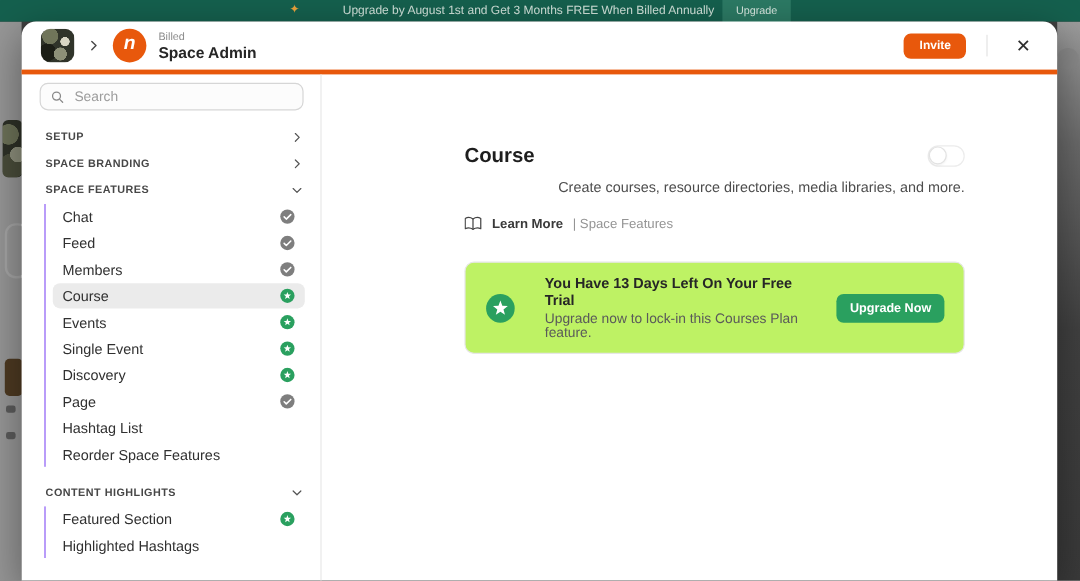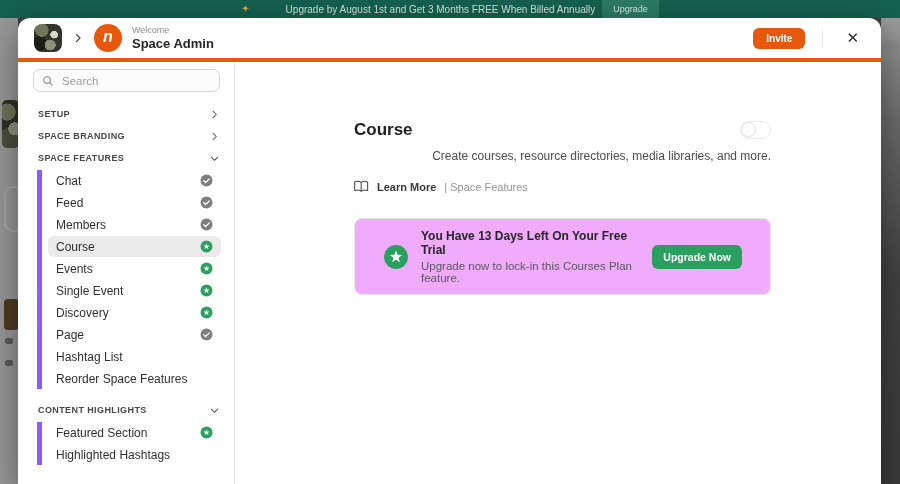--- a/index.html
+++ b/index.html
@@ -101,21 +101,21 @@
   .hdr-divider{ width:1px; height:18px; background:#e3e3e3; margin:0 7px; }
   .close-btn{
     background:none; border:none; font-size:15px; color:#2f2f2f;
     cursor:pointer; padding:2px 6px; font-family:inherit;
   }
   .orange-bar{ height:4px; flex:none; background:var(--accent-orange); }
 
   
   .modal-body{ flex:1; display:flex; min-height:0; }
   .sidebar{
-    width:217px; flex:none; box-sizing:border-box;
+    width:250px; flex:none; box-sizing:border-box;
     border-right:1px solid #e8e8e8; padding-top:7px; overflow:hidden;
   }
   .search-box{
     margin:0 14px 11px 15px; height:21px; border:1px solid #d6d6d6;
     background:#fcfcfc; border-radius:7px; display:flex; align-items:center;
     gap:6px; padding:0 8px;
   }
   .search-box svg{ flex:none; }
   .search-box input{
     border:none; outline:none; background:transparent; width:100%;
@@ -125,21 +125,21 @@
 
   .section-row{
     height:22px; display:flex; align-items:center; justify-content:space-between;
     padding:0 14px 0 20px; cursor:pointer;
   }
   .section-label{
     font-size:9px; font-weight:bold; color:#474747; letter-spacing:.4px;
   }
   .chev{ display:flex; align-items:center; }
   .items{
-    margin:1px 0 10px 19px; border-left:5px solid #8b5cf6;
+    margin:1px 0 10px 19px; border-left:1px solid #8b5cf6;
   }
   .item-row{
     height:21px; display:flex; align-items:center; justify-content:space-between;
     margin:0 13px 1px 6px; padding:0 8px; border-radius:6px; cursor:pointer;
   }
   .item-row.selected{ background:#ebebeb; }
   .item-label{ font-size:12px; color:#303030; }
   .item-icon{ display:flex; align-items:center; }
 
   
@@ -157,22 +157,22 @@
     box-sizing:border-box; box-shadow:0 1px 2px rgba(0,0,0,.06);
   }
   .desc{ margin:9px 0 0; font-size:12px; color:#4d4d4d;text-align:right; }
   .learn-row{
     margin-top:17px; display:flex; align-items:center; gap:8px; cursor:pointer;
   }
   .learn-strong{ font-size:11px; font-weight:bold; color:#3a3a3a; }
   .learn-muted{ font-size:11px; color:#949494; }
 
   .trial-card{
-    margin-top:25px; border:1px solid #e6e6e6; background:#f0abfc;
-    border-radius:8px; padding:10px 28px; display:flex; align-items:center; gap:12px;
+    margin-top:25px; border:1px solid #e6e6e6; background:#bef264;
+    border-radius:8px; padding:10px 16px; display:flex; align-items:center; gap:24px;
     box-sizing:border-box;
   }
   .card-texts{ flex:1; }
   .card-title{ font-size:12px; font-weight:bold; color:#262626; }
   .card-sub{ font-size:11.5px; color:#5a5a5a; margin-top:3px; }
   .upgrade-now-btn{
     background:var(--feature-green); color:#fff; border:none; cursor:pointer;
     font-size:10.5px; font-weight:bold; padding:6px 11px; border-radius:6px;
     white-space:nowrap; font-family:inherit; flex:none;
   }
@@ -205,21 +205,21 @@
       <div class="hdr-avatar"></div>
       <span class="hdr-chevron">
         <svg width="12" height="12" viewBox="0 0 24 24" fill="none" stroke="#4a4a4a" stroke-width="2.4" stroke-linecap="round" stroke-linejoin="round">
             <polyline points="9 5 16 12 9 19"></polyline>
           </svg>
       </span>
       <div class="hdr-logo">
           <span>n</span>
         </div>
       <div class="hdr-titles">
-        <span class="hdr-welcome">Welcome</span>
+        <span class="hdr-welcome">Billed</span>
         <span class="hdr-space-title">Space Admin</span>
       </div>
       <div class="hdr-spacer"></div>
       <button class="invite-btn">Invite</button>
       <div class="hdr-divider"></div>
       <button class="close-btn">✕</button>
     </div>
 
     <div class="orange-bar"></div>
 

